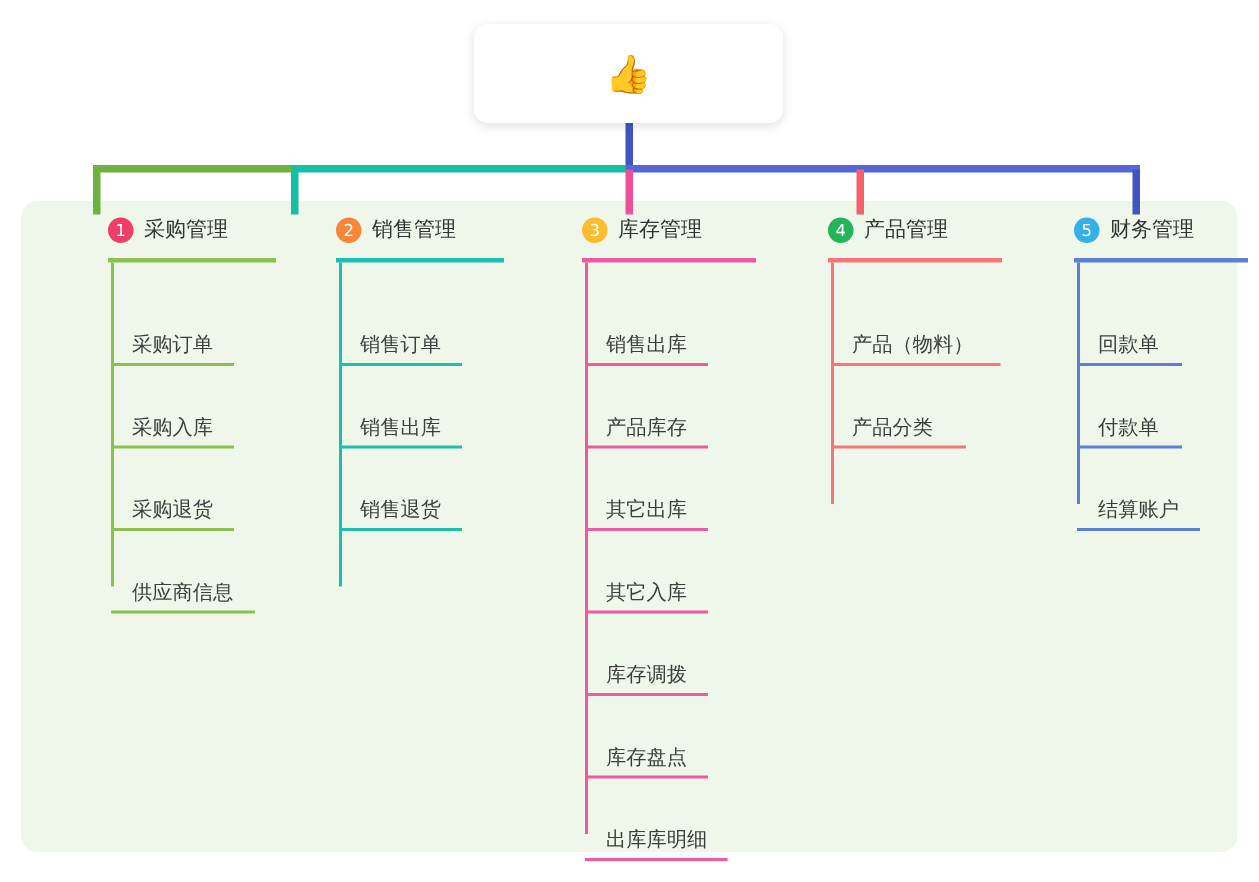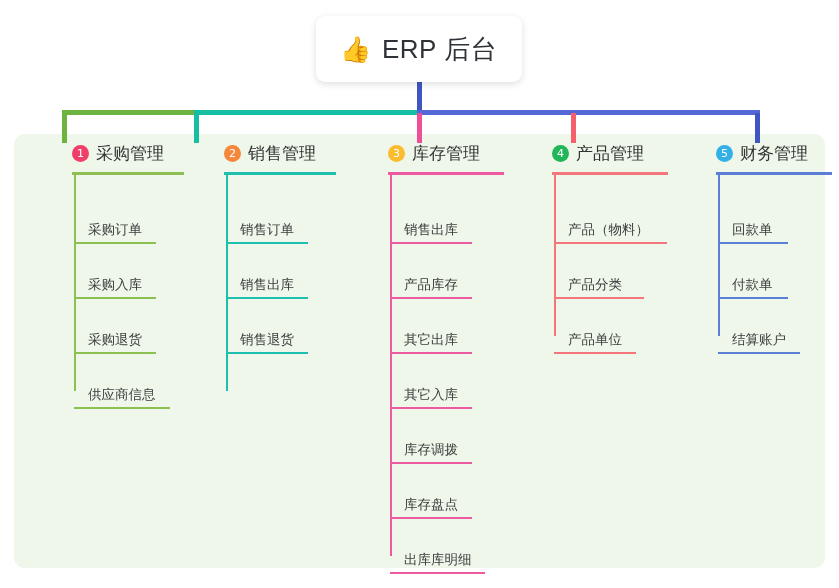--- a/index.html
+++ b/index.html
@@ -102,21 +102,21 @@
     height: 17px;
     border-radius: 50%;
     color: #ffffff;
     font-size: 11px;
     line-height: 17px;
     text-align: center;
     font-family: "DejaVu Sans", sans-serif;
     flex: 0 0 auto;
   }
   .col-title {
-    font-size: 17px;
+    font-size: 14px;
     color: #333333;
     white-space: nowrap;
   }
   .col-rule {
     height: 3px;
     margin-left: 24px;
   }
   .leaf-wrap {
     position: relative;
     padding-top: 18px;
@@ -144,21 +144,20 @@
     left: 26px;
     bottom: 4px;
     height: 2px;
   }
 </style>
 </head>
 <body>
 
 <div id="title-card">
   <span id="title-emoji">👍</span>
-  <span id="title-text">ERP 后台</span>
 </div>
 
 <div id="connector-layer">
   <div class="conn" id="trunk" style="background: rgb(64, 85, 192);"></div>
 <div class="conn hbar" style="left: 62px; width: 132px; background: rgb(108, 179, 63);"></div>
     <div class="conn hbar" style="left: 194px; width: 226px; background: rgb(22, 191, 164);"></div>
     <div class="conn hbar" style="left: 417px; width: 343px; background: rgb(85, 102, 214);"></div>
     <div class="conn drop" style="left: 62px; background: rgb(108, 179, 63);"></div>
     <div class="conn drop" style="left: 194px; background: rgb(22, 191, 164);"></div>
     <div class="conn drop" style="left: 417px; background: rgb(238, 79, 150);"></div>
@@ -264,24 +263,20 @@
       <div class="leaf-wrap">
         <div class="spine" style="background: rgb(244, 117, 124); height: 161px;"></div>
         <div class="leaf">
           <span class="leaf-label">产品（物料）</span>
           <div class="leaf-rule" style="width: 113px; background: rgb(244, 117, 124);"></div>
         </div>
         <div class="leaf">
           <span class="leaf-label">产品分类</span>
           <div class="leaf-rule" style="width: 90px; background: rgb(244, 117, 124);"></div>
         </div>
-        <div class="leaf">
-          <span class="leaf-label">产品单位</span>
-          <div class="leaf-rule" style="width: 82px; background: rgb(244, 117, 124);"></div>
-        </div>
       </div>
     </div>
     <div class="column" style="left: 678px; width: 135px;">
       <div class="col-head">
         <span class="badge" style="background: rgb(51, 176, 232);">5</span>
         <span class="col-title">财务管理</span>
       </div>
       <div class="col-rule" style="width: 116px; background: rgb(91, 127, 212);"></div>
       <div class="leaf-wrap">
         <div class="spine" style="background: rgb(91, 127, 212); height: 161px;"></div>

